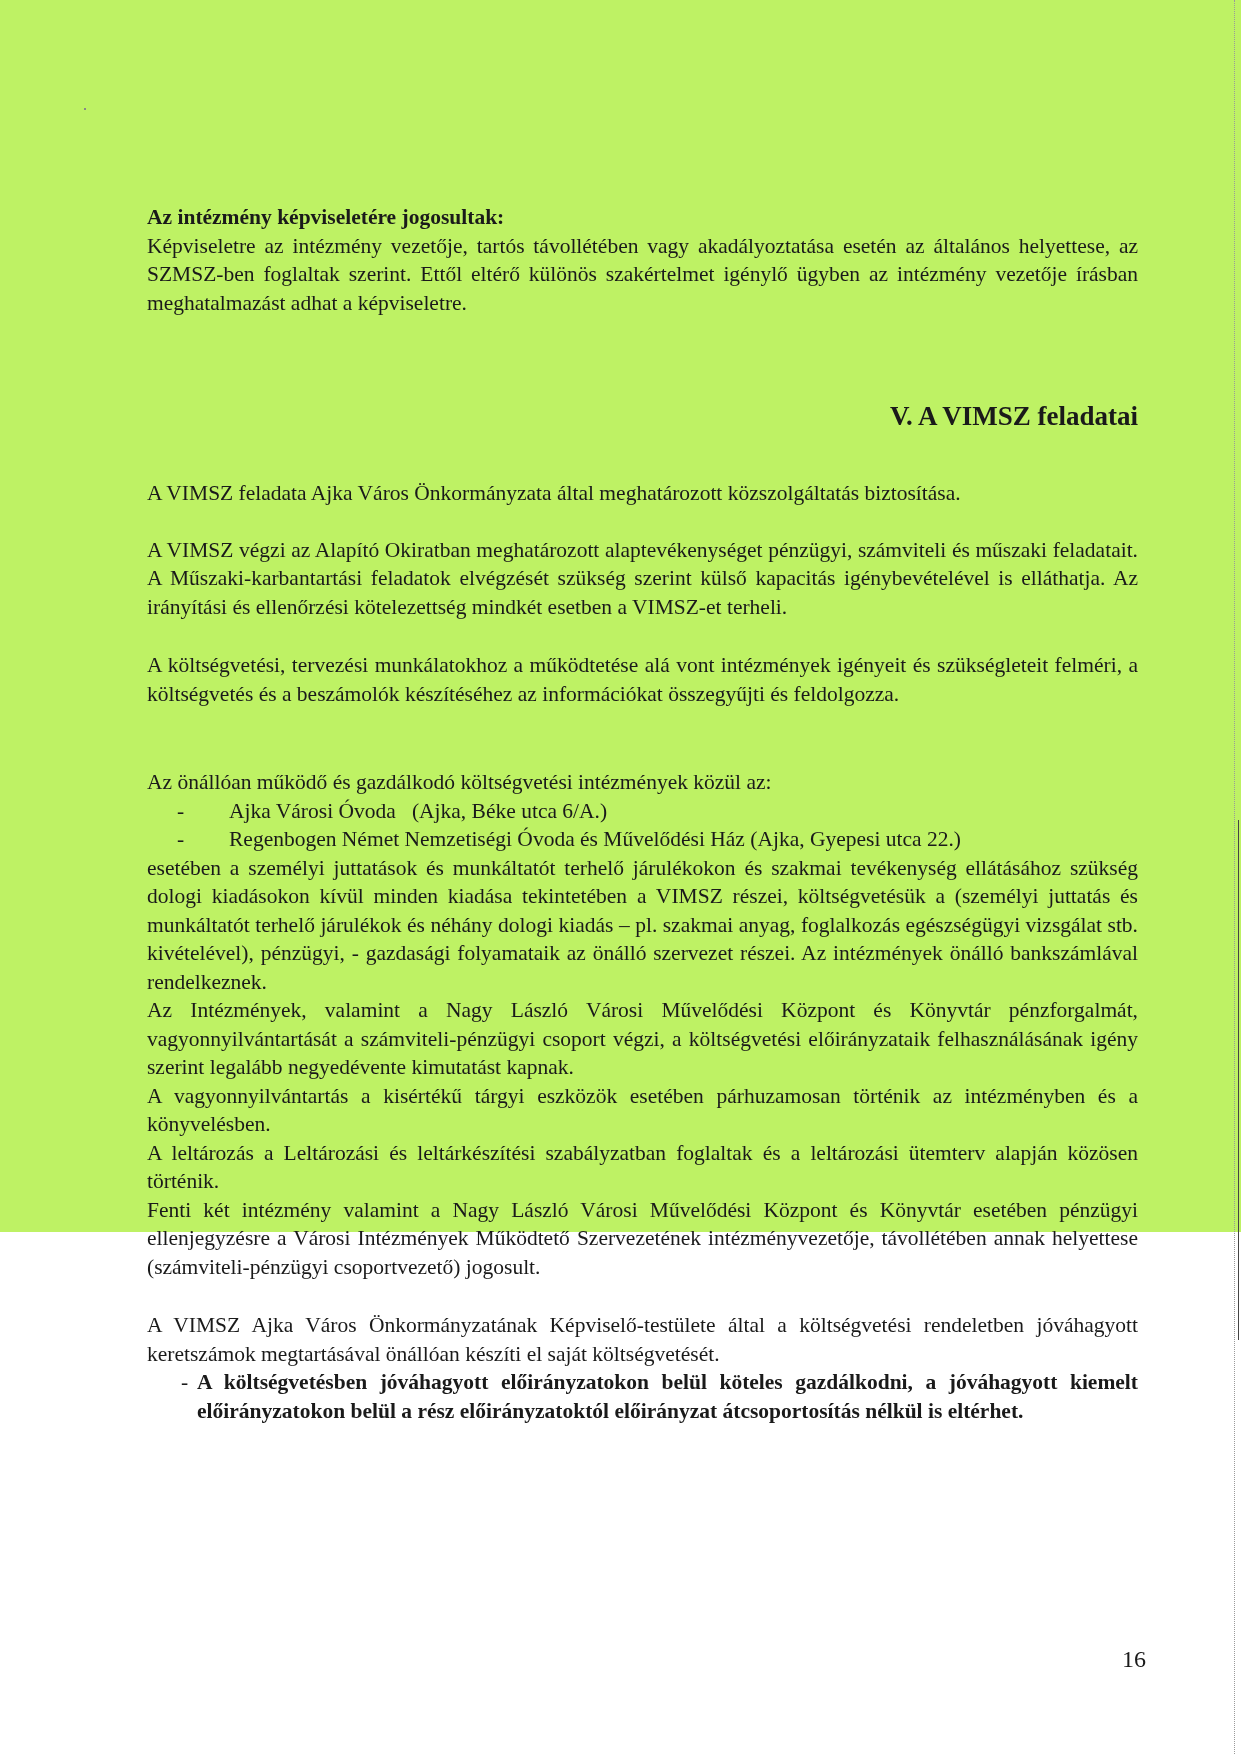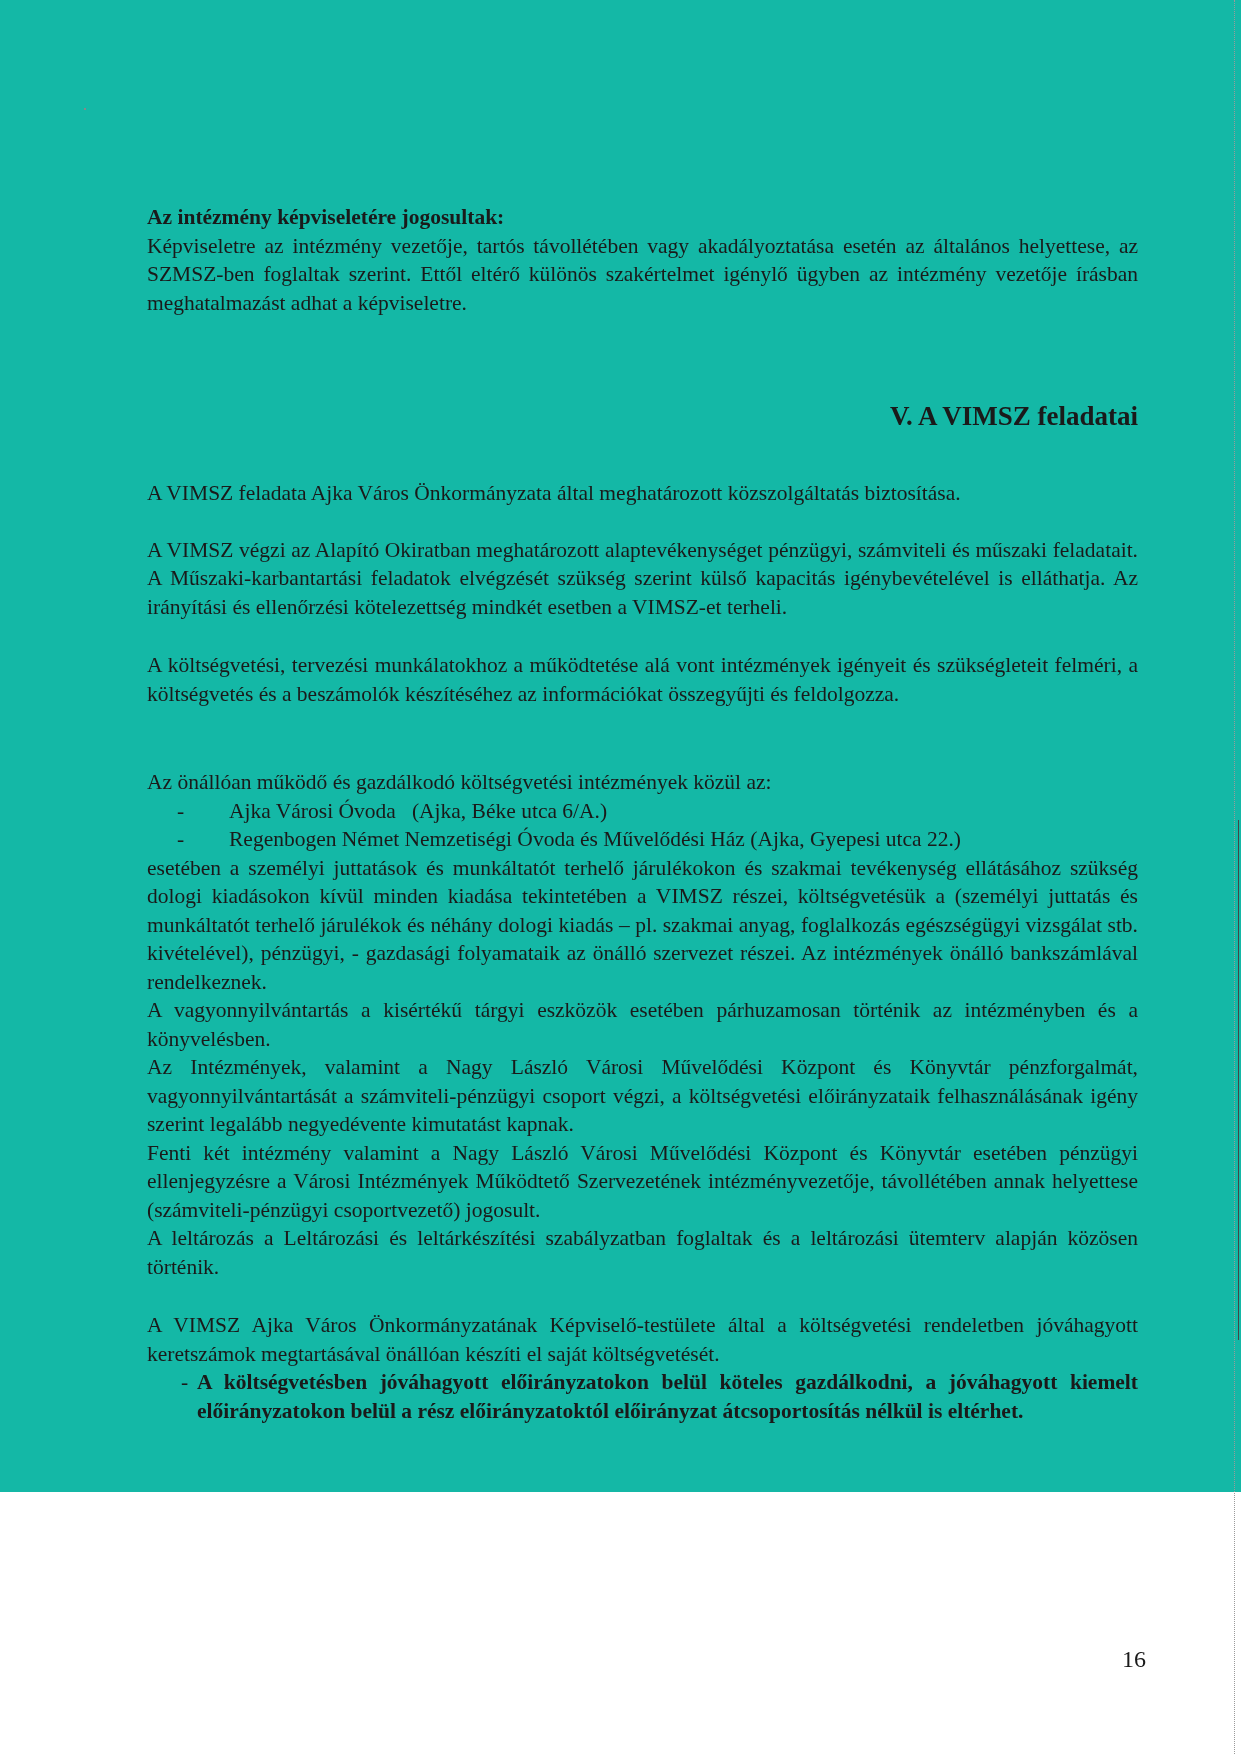--- a/index.html
+++ b/index.html
@@ -1,18 +1,18 @@
 <!DOCTYPE html>
 <html><head>
 <meta charset="utf-8">
 <style>
   html, body { margin: 0; padding: 0; background: #ffffff; }
   body { width: 1241px; height: 1754px; position: relative; overflow: hidden;
          font-family: "Liberation Serif", "DejaVu Serif", serif; color: #1a1a1a; }
-  .page { position: absolute; left: 0; top: 0; width: 1241px; height: 1492px; background: #14b8a6; }
+  .page { position: absolute; left: 0; top: 0; width: 1241px; height: 1232px; background: #bef264; }
   .scan-edge { position: absolute; right: 0; top: 0; width: 6px; height: 1754px;
                border-left: 1px dotted #9a9a9a; }
   .scan-edge2 { position: absolute; right: 2px; top: 820px; width: 1px; height: 520px; background: #444; }
   .dot { position: absolute; left: 84px; top: 108px; width: 2px; height: 2px; background: #888; }
   .content { position: absolute; left: 147px; top: 203px; width: 991px;
              font-size: 21.5px; line-height: 28.5px; }
   p { margin: 0; text-align: justify; }
   .gap { height: 28px; }
   .gap-lg { height: 30px; }
   .head-bold { font-weight: bold; }
@@ -51,24 +51,24 @@
     <p>Az önállóan működő és gazdálkodó költségvetési intézmények közül az:</p>
     <div class="bullet">
       <span class="dash">-</span>
       <span class="txt" style="white-space:pre">Ajka Városi Óvoda   (Ajka, Béke utca 6/A.)</span>
     </div>
     <div class="bullet">
       <span class="dash">-</span>
       <span class="txt">Regenbogen Német Nemzetiségi Óvoda és Művelődési Ház (Ajka, Gyepesi utca 22.)</span>
     </div>
     <p class="last-justify">esetében a személyi juttatások és munkáltatót terhelő járulékokon és szakmai tevékenység ellátásához szükség dologi kiadásokon kívül minden kiadása tekintetében a VIMSZ részei, költségvetésük a (személyi juttatás és munkáltatót terhelő járulékok és néhány dologi kiadás – pl. szakmai anyag, foglalkozás egészségügyi vizsgálat stb. kivételével), pénzügyi, - gazdasági folyamataik az önálló szervezet részei. Az intézmények önálló bankszámlával rendelkeznek.</p>
+    <p class="last-justify">Az Intézmények, valamint a Nagy László Városi Művelődési Központ és Könyvtár pénzforgalmát, vagyonnyilvántartását a számviteli-pénzügyi csoport végzi, a költségvetési előirányzataik felhasználásának igény szerint legalább negyedévente kimutatást kapnak.</p>
     <p class="last-justify">A vagyonnyilvántartás a kisértékű tárgyi eszközök esetében párhuzamosan történik az intézményben és a könyvelésben.</p>
-    <p class="last-justify">Az Intézmények, valamint a Nagy László Városi Művelődési Központ és Könyvtár pénzforgalmát, vagyonnyilvántartását a számviteli-pénzügyi csoport végzi, a költségvetési előirányzataik felhasználásának igény szerint legalább negyedévente kimutatást kapnak.</p>
+    <p class="last-justify">A leltározás a Leltározási és leltárkészítési szabályzatban foglaltak és a leltározási ütemterv alapján közösen történik.</p>
     <p class="last-justify">Fenti két intézmény valamint a Nagy László Városi Művelődési Központ és Könyvtár esetében pénzügyi ellenjegyzésre a Városi Intézmények Működtető Szervezetének intézményvezetője, távollétében annak helyettese (számviteli-pénzügyi csoportvezető) jogosult.</p>
-    <p class="last-justify">A leltározás a Leltározási és leltárkészítési szabályzatban foglaltak és a leltározási ütemterv alapján közösen történik.</p>
     <div class="gap-lg"></div>
     <p class="last-justify">A VIMSZ Ajka Város Önkormányzatának Képviselő-testülete által a költségvetési rendeletben jóváhagyott keretszámok megtartásával önállóan készíti el saját költségvetését.</p>
     <div class="sub-bullet">
       <span class="dash">-</span>
       <span class="txt last-justify">A költségvetésben jóváhagyott előirányzatokon belül köteles gazdálkodni, a jóváhagyott kiemelt előirányzatokon belül a rész előirányzatoktól előirányzat átcsoportosítás nélkül is eltérhet.</span>
     </div>
   </div>
 
   <div class="page-number">16</div>
 </div>

